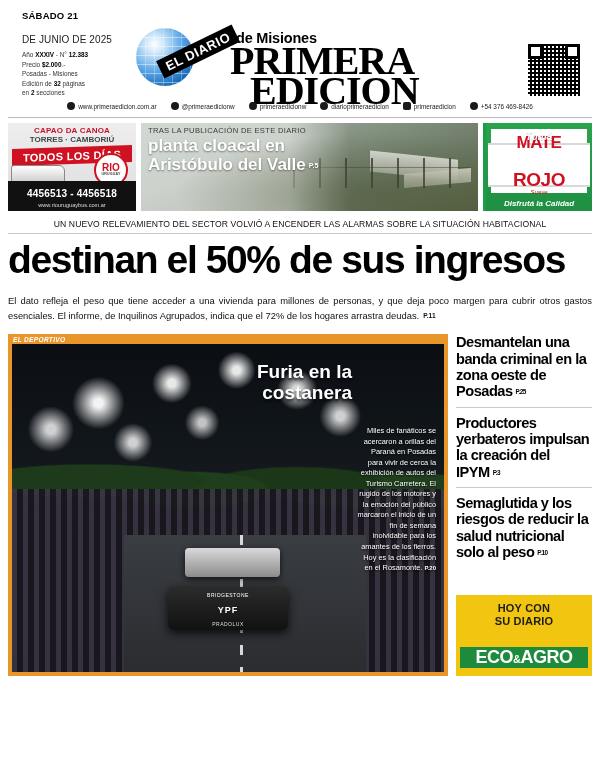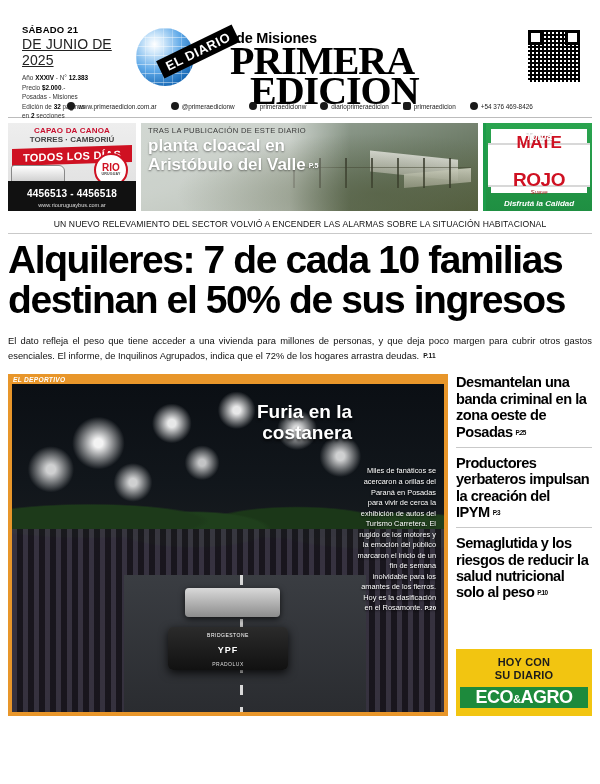--- a/index.html
+++ b/index.html
@@ -5,24 +5,24 @@
 <style>
   html,body{margin:0;padding:0;background:#8c8c8c;}
   body{font-family:"Liberation Sans",sans-serif;}
   .page{
     width:600px;height:784px;background:#ffffff;margin:0 auto;position:relative;
     overflow:hidden;box-sizing:border-box;
   }
   .inner{position:absolute;left:8px;top:0;width:584px;height:784px;}
 
   
-  .masthead{display:flex;align-items:flex-start;height:98px;padding-top:24px;box-sizing:border-box;}
+  .masthead{display:flex;align-items:flex-end;height:98px;padding-top:24px;box-sizing:border-box;}
   .dateblock{width:112px;padding-left:14px;box-sizing:border-box;}
   .dl1{font-weight:bold;font-size:9.5px;color:#000;letter-spacing:.2px;}
-  .dl2{font-size:14px;color:#222;margin-top:1px;letter-spacing:.1px;text-decoration:underline;}
+  .dl2{font-size:10px;color:#222;margin-top:13px;letter-spacing:.1px;}
   .dmeta{margin-top:5px;font-size:6.4px;color:#333;line-height:1.5;}
   .dmeta b{color:#000;}
 
   .logowrap{flex:1;position:relative;height:74px;display:flex;align-items:flex-start;justify-content:center;}
   .logoinner{position:relative;width:352px;height:74px;}
   .globe{position:absolute;left:4px;top:4px;width:58px;height:58px;border-radius:50%;
     background:
       radial-gradient(circle at 32% 28%, #ffffff 0%, #cfe7fa 16%, #5fa9e8 46%, #1668b5 78%, #0b4c8c 100%);
     overflow:hidden;}
   .globe:after{content:"";position:absolute;inset:0;border-radius:50%;
@@ -163,21 +163,21 @@
     font-size:7.4px;line-height:1.42;text-shadow:0 1px 2px rgba(0,0,0,.85);}
   .sp-cap .pg{font-weight:bold;font-size:6px;margin-left:2px;}
 
   .side{flex:1;display:flex;flex-direction:column;}
   .side-item{padding-bottom:7px;margin-bottom:7px;border-bottom:1px solid #c9c9c9;}
   .side-item:nth-child(3){border-bottom:none;}
   .side-h{font-weight:bold;font-size:14.6px;line-height:1.12;letter-spacing:-.5px;color:#000;}
   .side-h .pg{font-size:6.4px;vertical-align:2px;margin-left:3px;}
   .ecoad{margin-top:auto;background:#f2c511;padding:7px 4px 8px;text-align:center;}
   .eco-t{font-weight:bold;font-size:11px;color:#1c1c1c;line-height:1.18;letter-spacing:.2px;}
-  .eco-band{margin-top:6px;background:#1d8a3c;padding:0 2px;}
+  .eco-band{margin-top:19px;background:#1d8a3c;padding:0 2px;}
   .eco-band b{color:#fff;font-size:18px;letter-spacing:-.5px;}
   .eco-band b i{font-style:normal;font-size:11px;}
 </style>
 </head>
 <body>
 
 <div class="page">
 <div class="inner">
 
   <div class="masthead">
@@ -289,21 +289,20 @@
         <div class="mr-rojo">ROJO</div>
         <div class="mr-suave">Suave</div>
       </div>
       <div class="mr-foot">Disfrutá la Calidad</div>
     </div>
   </div>
 
   <div class="kicker">UN NUEVO RELEVAMIENTO DEL SECTOR VOLVIÓ A ENCENDER LAS ALARMAS SOBRE LA SITUACIÓN HABITACIONAL</div>
   <div class="rule"></div>
   <div class="mainhead">
-    <div>Alquileres: 7 de cada 10 familias</div>
     <div>destinan el 50% de sus ingresos</div>
   </div>
   <div class="lede">
     <span>El dato refleja el peso que tiene acceder a una vivienda para millones de personas, y que deja poco margen para cubrir otros gastos esenciales. El informe, de Inquilinos Agrupados, indica que el 72% de los hogares arrastra deudas.</span><span class="pg">P.11</span>
   </div>
 
   <div class="lower">
 
     <div class="sport">
       <div class="sport-bar">

